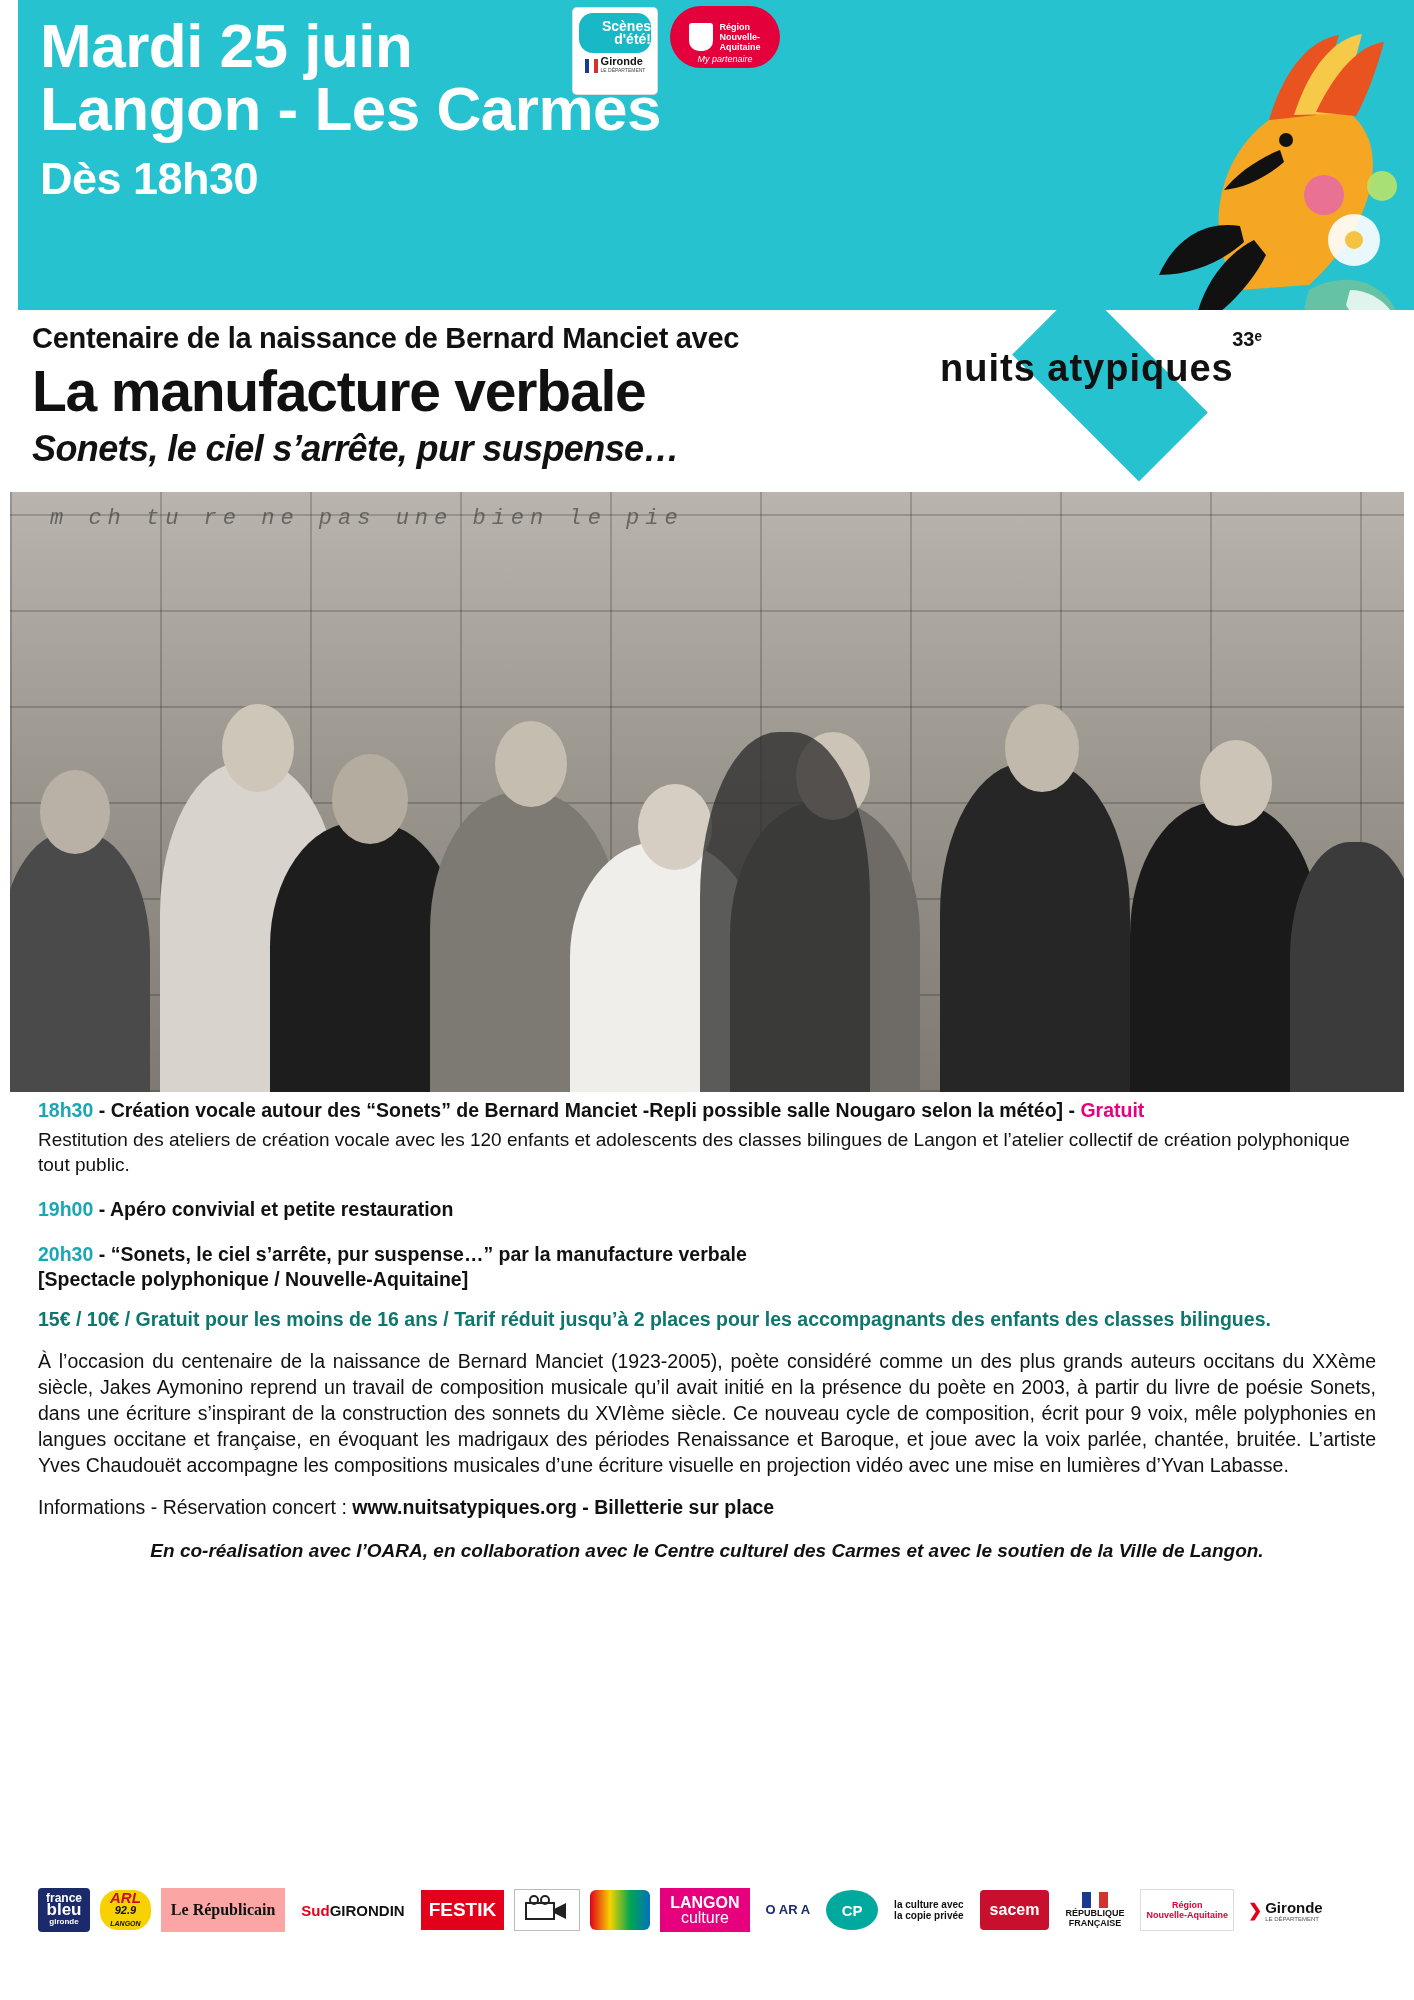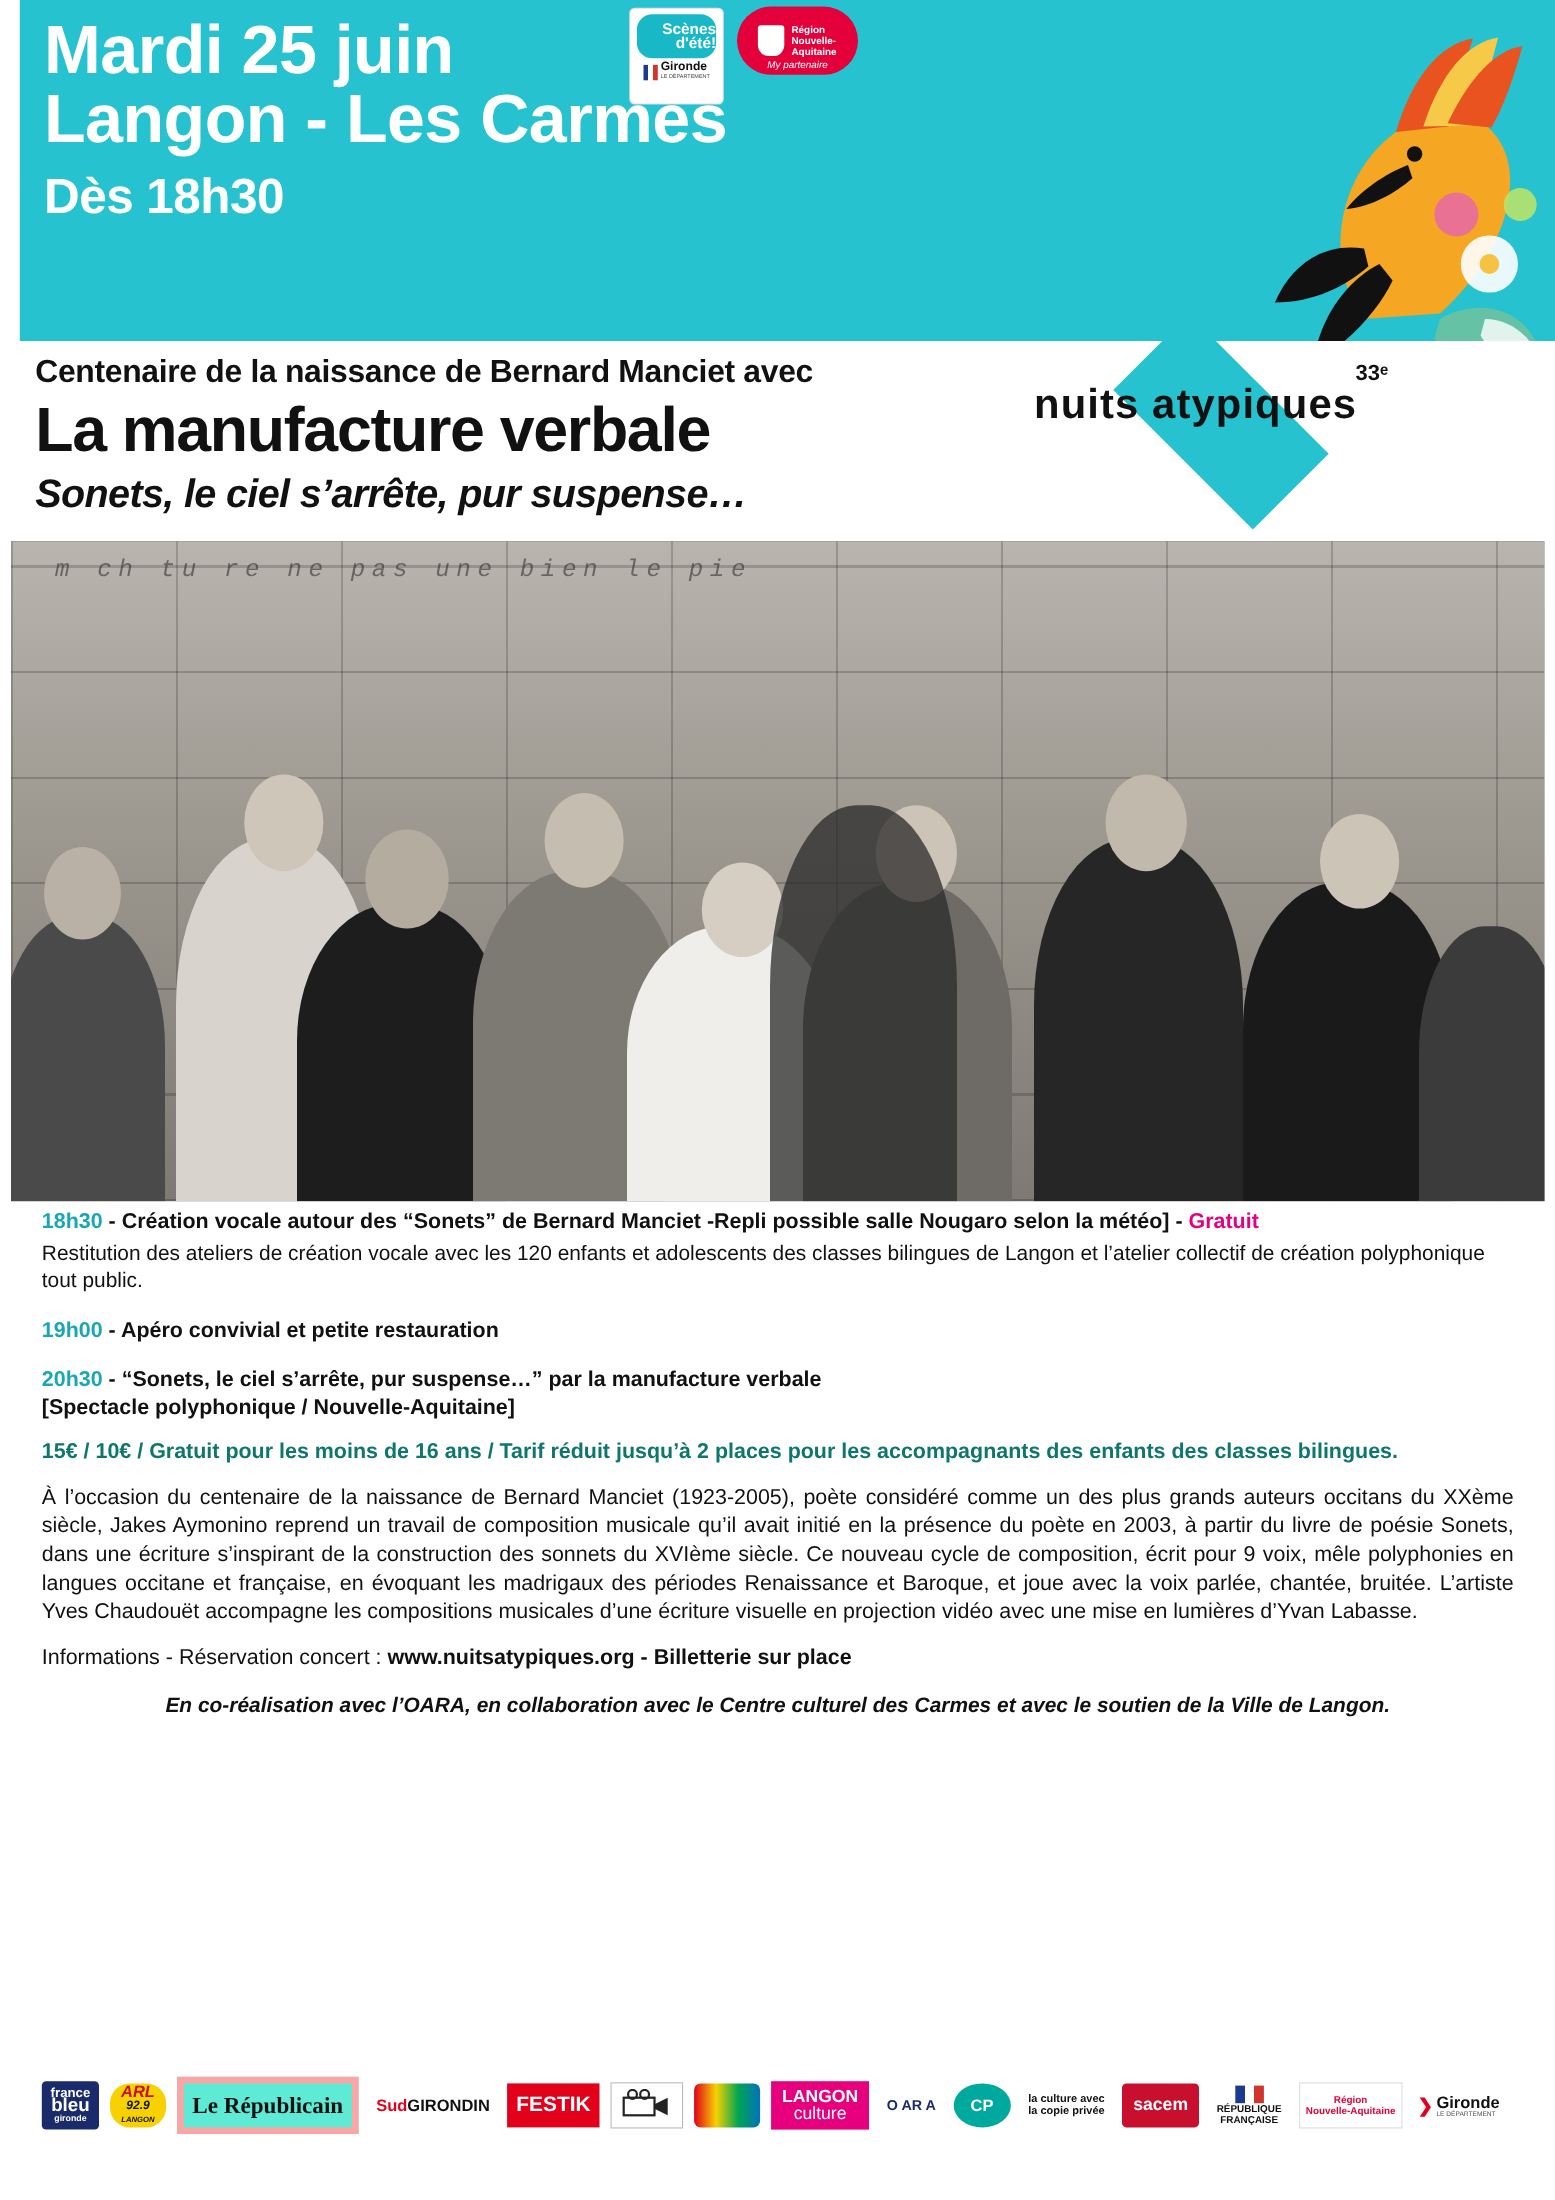--- a/index.html
+++ b/index.html
@@ -154,22 +154,22 @@
     position:absolute;left:38px;top:8px;display:flex;align-items:center;gap:10px;
   }
   .fl{
     height:40px;display:flex;align-items:center;justify-content:center;
     font-size:13px;font-weight:bold;color:#111;padding:0 6px;white-space:nowrap;
   }
   .fl.bleu{background:#1b2a6b;color:#fff;border-radius:4px;font-size:12px;
     flex-direction:column;line-height:12px;padding:2px 8px;}
   .fl.arl{background:#f7d200;border-radius:18px;color:#c8102e;font-style:italic;
     font-size:15px;padding:0 10px;flex-direction:column;line-height:13px;}
-  .fl.repub{background:#5eead4;border:6px solid #fca5a5;font-family:"Liberation Serif",serif;
-    font-size:21px;padding:0 8px;}
+  .fl.repub{background:#fca5a5;border:2px solid #fca5a5;font-family:"Liberation Serif",serif;
+    font-size:16px;padding:0 8px;}
   .fl.sudgi{font-size:15px;}
   .fl.sudgi .sud{color:#e2001a;}
   .fl.festik{background:#e2001a;color:#ffffff;font-size:19px;padding:0 8px;}
   .fl.cinema{width:52px;background:#ffffff;border:1px solid #bbb;}
   .fl.rainbow{width:48px;background:linear-gradient(90deg,#e2001a,#f7d200,#00a651,#0072bc);
     border-radius:6px;}
   .fl.langon{background:#e6007e;color:#fff;flex-direction:column;line-height:15px;
     font-size:16px;padding:2px 10px;}
   .fl.oara{color:#1b2a6b;font-size:13px;line-height:12px;flex-direction:row;}
   .fl.cp{background:#00a99d;color:#fff;border-radius:50%;width:40px;font-size:15px;}

